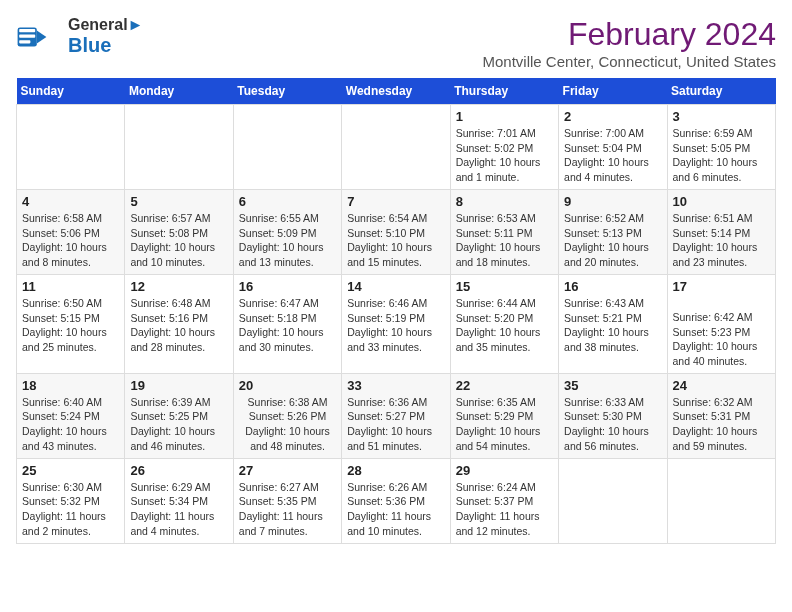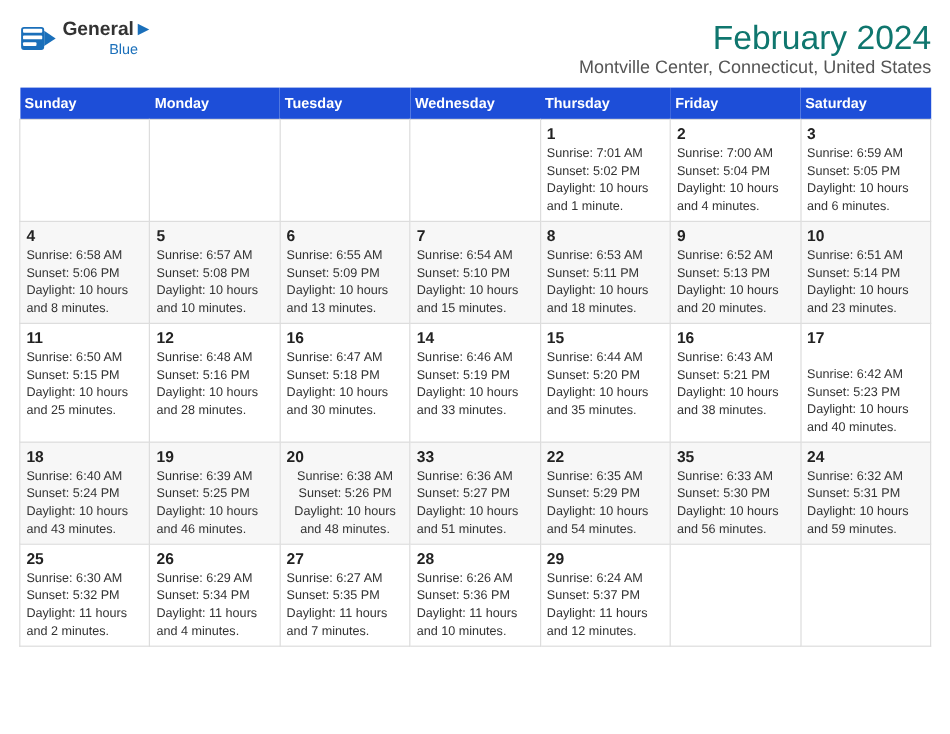--- a/index.html
+++ b/index.html
@@ -12,33 +12,33 @@
     }
     .header-area {
       display: flex;
       justify-content: space-between;
       align-items: flex-start;
       margin-bottom: 8px;
     }
     .logo {
       display: flex;
       align-items: center;
-      gap: 4px;
+      gap: 20px;
     }
     .logo-icon {
       width: 32px;
       height: 32px;
     }
     .title-area {
       text-align: right;
     }
     .month-year {
-      font-size: 28px;
+      font-size: 32px;
       font-weight: normal;
-      color: #0f766e;
+      color: #701a75;
     }
     .location {
       font-size: 15px;
       color: #555;
     }
     table {
       width: 100%;
       border-collapse: collapse;
       font-size: 11px;
     }
@@ -86,21 +86,21 @@
   <div class="logo">
     <svg class="logo-icon" viewBox="0 0 40 40">
       <rect x="2" y="8" width="24" height="24" rx="3" fill="#1a6fba"></rect>
       <polygon points="26,12 38,20 26,28" fill="#1a6fba"></polygon>
       <rect x="4" y="10" width="20" height="4" rx="1" fill="white"></rect>
       <rect x="4" y="17" width="20" height="4" rx="1" fill="white"></rect>
       <rect x="4" y="24" width="14" height="4" rx="1" fill="white"></rect>
     </svg>
     <div>
       <div style="font-size:16px;font-weight:bold;color:#333;">General<span style="color:#1a6fba;">►</span></div>
-      <div style="font-size:12px;font-weight:normal;color:#1a6fba;margin-left:39px;">Blue</div>
+      <div style="font-size:20px;font-weight:bold;color:#1a6fba;">Blue</div>
     </div>
   </div>
   <div class="title-area">
     <div class="month-year">February 2024</div>
     <div class="location">Montville Center, Connecticut, United States</div>
   </div>
 </div>
 
 <table>
   <thead>

